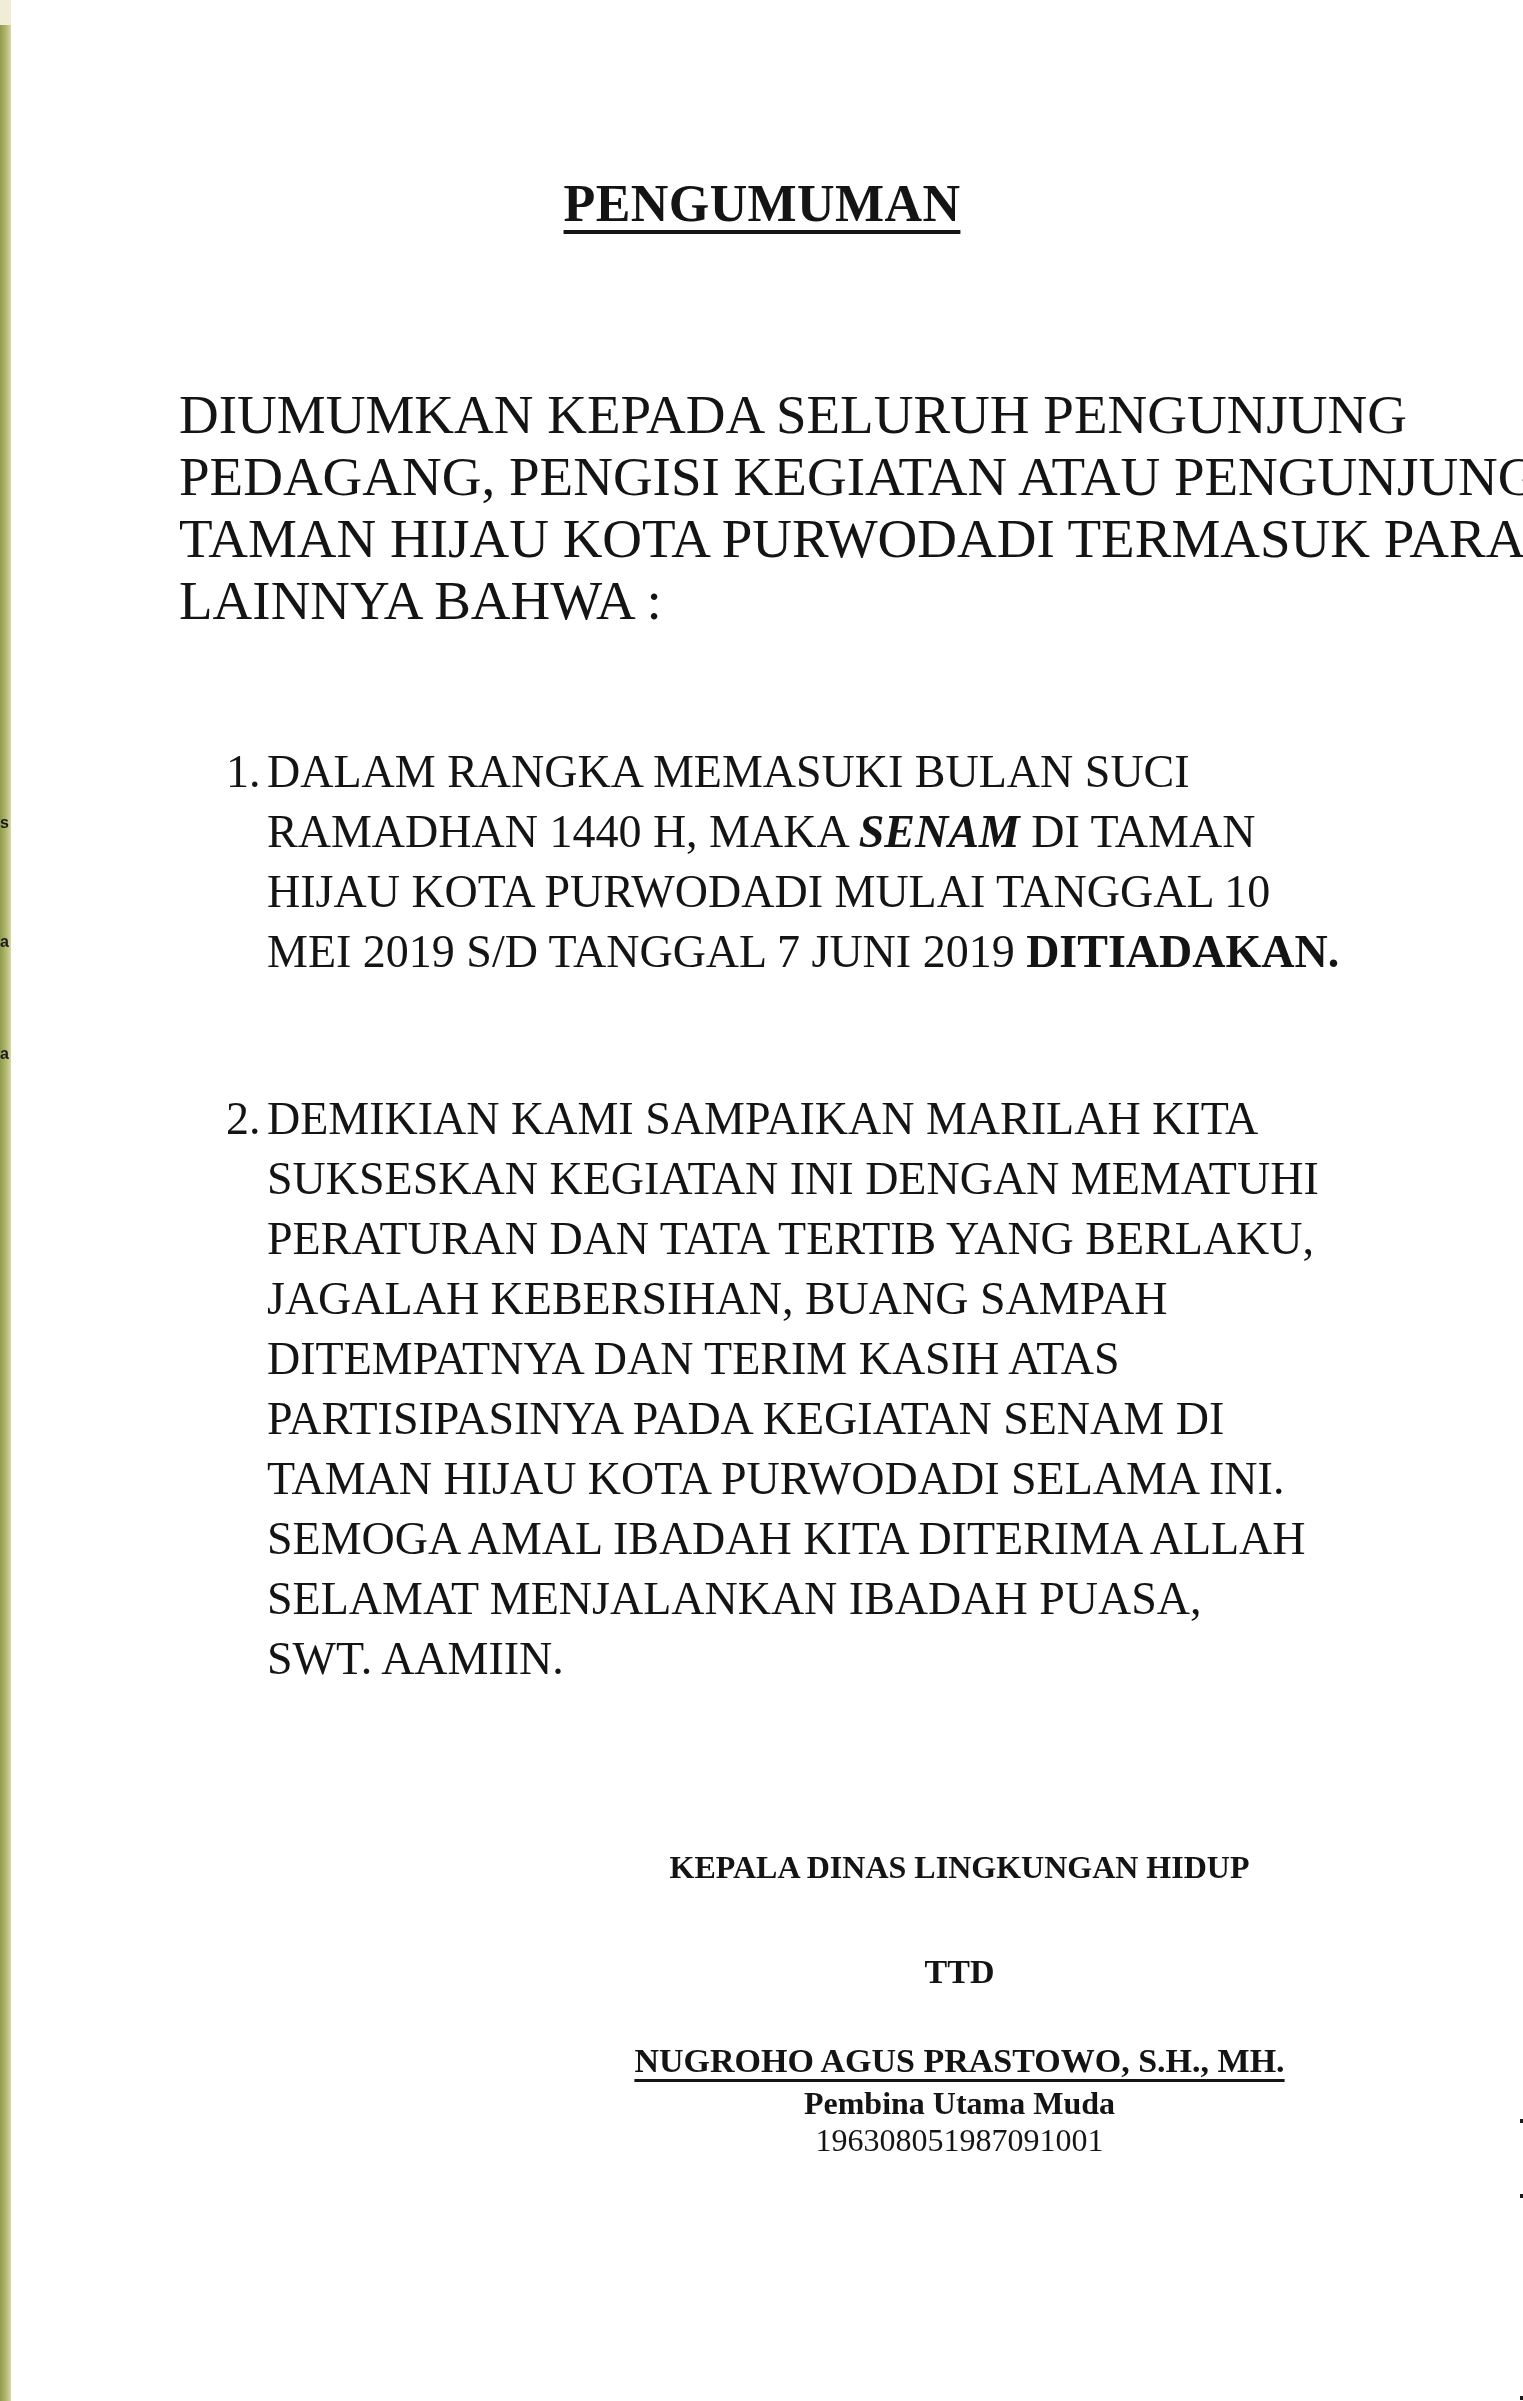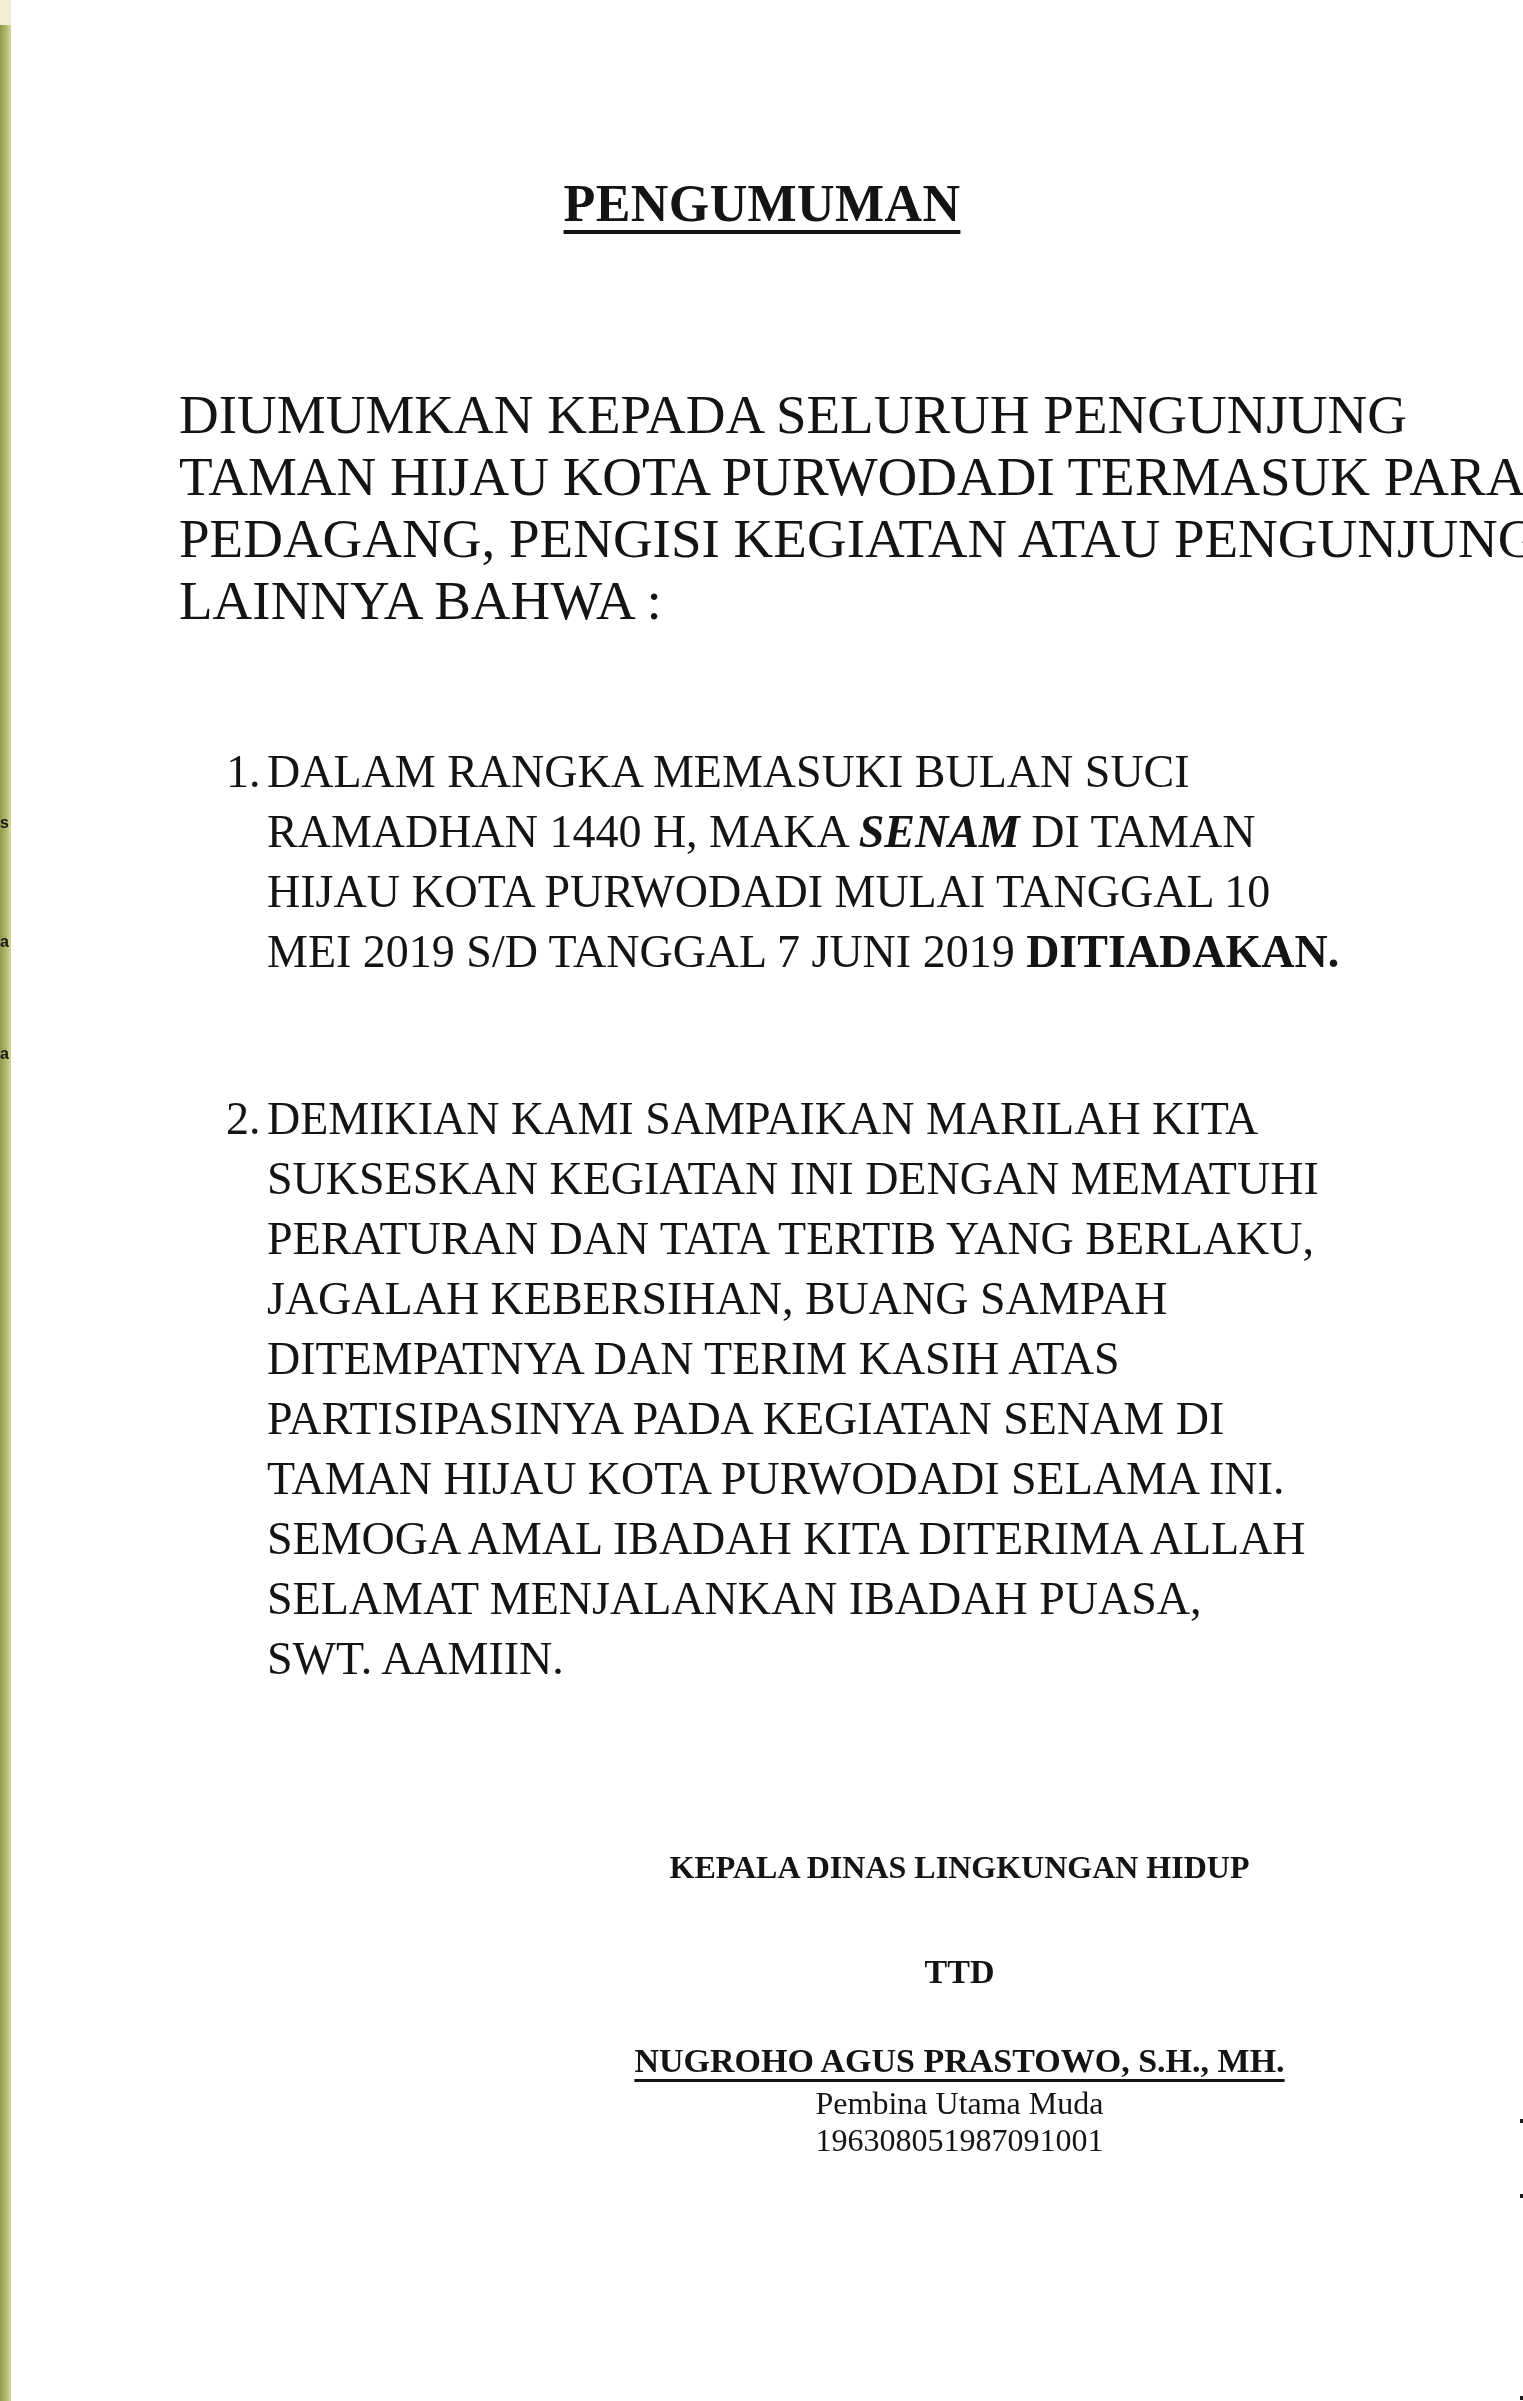--- a/index.html
+++ b/index.html
@@ -116,42 +116,42 @@
     }
     .sig-name span {
       text-decoration: underline;
       text-decoration-thickness: 2.7px;
       text-underline-offset: 7px;
     }
     .sig-rank, .sig-nip {
       font-size: 32px;
       line-height: 37px;
     }
-    .sig-rank { margin-top: 7px; }
+    .sig-rank { margin-top: 7px; font-weight: bold; }
   </style>
 </head>
 <body>
 
 <div class="left-strip"></div>
 <div class="left-strip-top"></div>
 <div class="left-mark" style="top:815px;">s</div>
 <div class="left-mark" style="top:934px;">a</div>
 <div class="left-mark" style="top:1046px;">a</div>
 <div class="right-tick" style="top:2119px;"></div>
 <div class="right-tick" style="top:2194px;"></div>
 <div class="right-tick" style="top:2396px;"></div>
 
 <div class="title">
   <span>PENGUMUMAN</span>
 </div>
 
 <div class="intro">
   <div>DIUMUMKAN KEPADA SELURUH PENGUNJUNG</div>
+  <div>PEDAGANG, PENGISI KEGIATAN ATAU PENGUNJUNG</div>
   <div>TAMAN HIJAU KOTA PURWODADI TERMASUK PARA</div>
-  <div>PEDAGANG, PENGISI KEGIATAN ATAU PENGUNJUNG</div>
   <div>LAINNYA BAHWA :</div>
 </div>
 
 <div class="item item-1">
   <span class="num">1.</span>
   <div class="body">
     <div class="line">DALAM RANGKA MEMASUKI BULAN SUCI</div>
     <div class="line"><span>RAMADHAN 1440 H, MAKA </span><span class="em-bold-italic">SENAM</span><span> DI TAMAN</span></div>
     <div class="line">HIJAU KOTA PURWODADI MULAI TANGGAL 10</div>
     <div class="line"><span>MEI 2019 S/D TANGGAL 7 JUNI 2019 </span><span class="bold">DITIADAKAN.</span></div>

